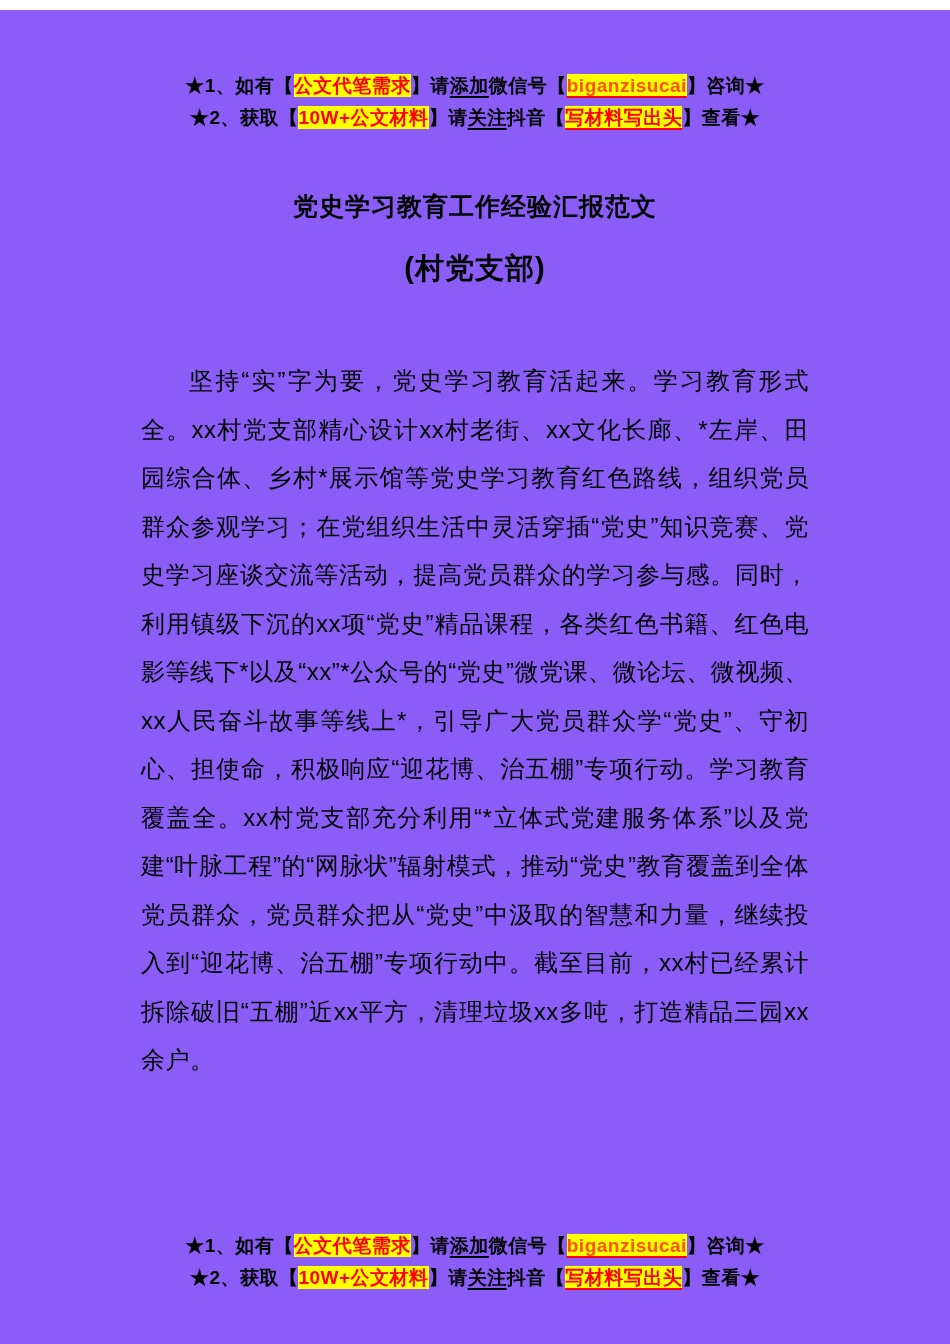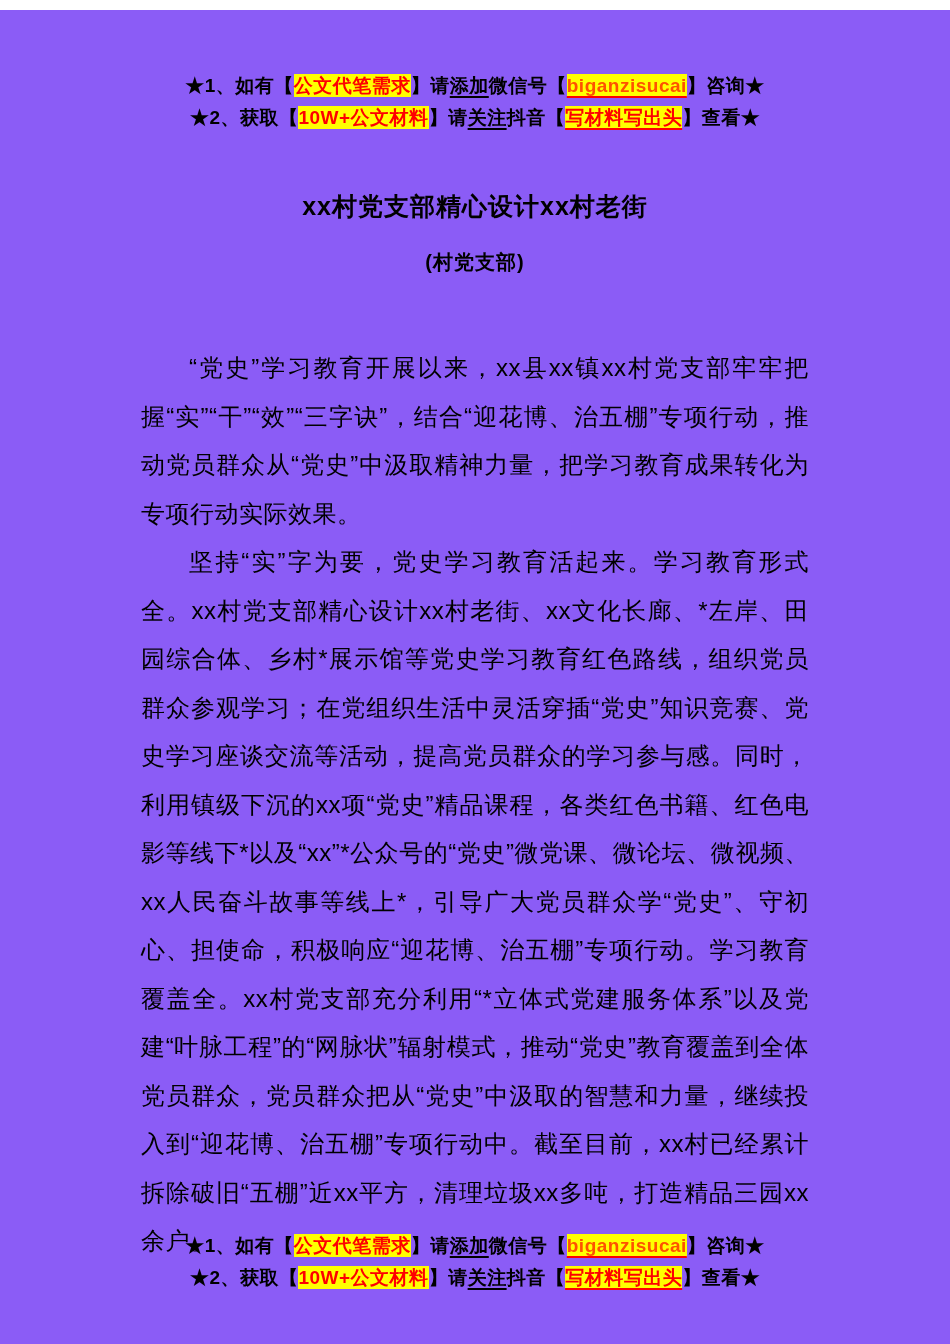--- a/index.html
+++ b/index.html
@@ -37,21 +37,21 @@
   .title {
     margin: 56px 0 0 0;
     text-align: center;
     font-size: 25px;
     font-weight: 700;
     letter-spacing: 1px;
   }
   .subtitle {
     margin: 26px 0 0 0;
     text-align: center;
-    font-size: 20px;
+    font-size: 29px;
     font-weight: 700;
     letter-spacing: 1px;
   }
   
   .doc-body {
     margin: 68px auto 0 auto;
     width: 668px;
     font-size: 24px;
     line-height: 48.5px;
     text-align: justify;
@@ -82,25 +82,24 @@
 </head>
 <body>
 
 <div class="page">
 
   <div class="promo promo-header">
     <p class="promo-line"><span>★1、如有【</span><span class="red hl">公文代笔需求</span><span>】请</span><span class="u">添加</span><span>微信号【</span><span class="orange hl ru">biganzisucai</span><span>】咨询★</span></p>
     <p class="promo-line"><span>★2、获取【</span><span class="red hl">10W+公文材料</span><span>】请</span><span class="u">关注</span><span>抖音【</span><span class="red hl ru">写材料写出头</span><span>】查看★</span></p>
   </div>
 
-  <h1 class="title">xx村党支部精心设计xx村老街</h1>
+  <h1 class="title">党史学习教育工作经验汇报范文</h1>
   <h2 class="subtitle">(村党支部)</h2>
 
   <div class="doc-body">
-    <p class="para"><span>“党史”学习教育开展以来，xx县xx镇xx村党支部牢牢把握“实”“干”“效”“三字诀”，结合“迎花博、治五棚”专项行动，推动党员群众从“党史”中汲取精神力量，把学习教育成果转化为专项行动实际效果。</span></p>
     <p class="para"><span class="b">坚持“实”字为要，党史学习教育活起来。</span><span>学习教育形式全。xx村党支部精心设计xx村老街、xx文化长廊、*左岸、田园综合体、乡村*展示馆等党史学习教育红色路线，组织党员群众参观学习；在党组织生活中灵活穿插“党史”知识竞赛、党史学习座谈交流等活动，提高党员群众的学习参与感。同时，利用镇级下沉的xx项“党史”精品课程，各类红色书籍、红色电影等线下*以及“xx”*公众号的“党史”微党课、微论坛、微视频、xx人民奋斗故事等线上*，引导广大党员群众学“党史”、守初心、担使命，积极响应“迎花博、治五棚”专项行动。学习教育覆盖全。xx村党支部充分利用“*立体式党建服务体系”以及党建“叶脉工程”的“网脉状”辐射模式，推动“党史”教育覆盖到全体党员群众，党员群众把从“党史”中汲取的智慧和力量，继续投入到“迎花博、治五棚”专项行动中。截至目前，xx村已经累计拆除破旧“五棚”近xx平方，清理垃圾xx多吨，打造精品三园xx余户。</span></p>
   </div>
 
   <div class="promo promo-footer">
     <p class="promo-line"><span>★1、如有【</span><span class="red hl">公文代笔需求</span><span>】请</span><span class="u">添加</span><span>微信号【</span><span class="orange hl ru">biganzisucai</span><span>】咨询★</span></p>
     <p class="promo-line"><span>★2、获取【</span><span class="red hl">10W+公文材料</span><span>】请</span><span class="u">关注</span><span>抖音【</span><span class="red hl ru">写材料写出头</span><span>】查看★</span></p>
   </div>
 
 </div>
 

